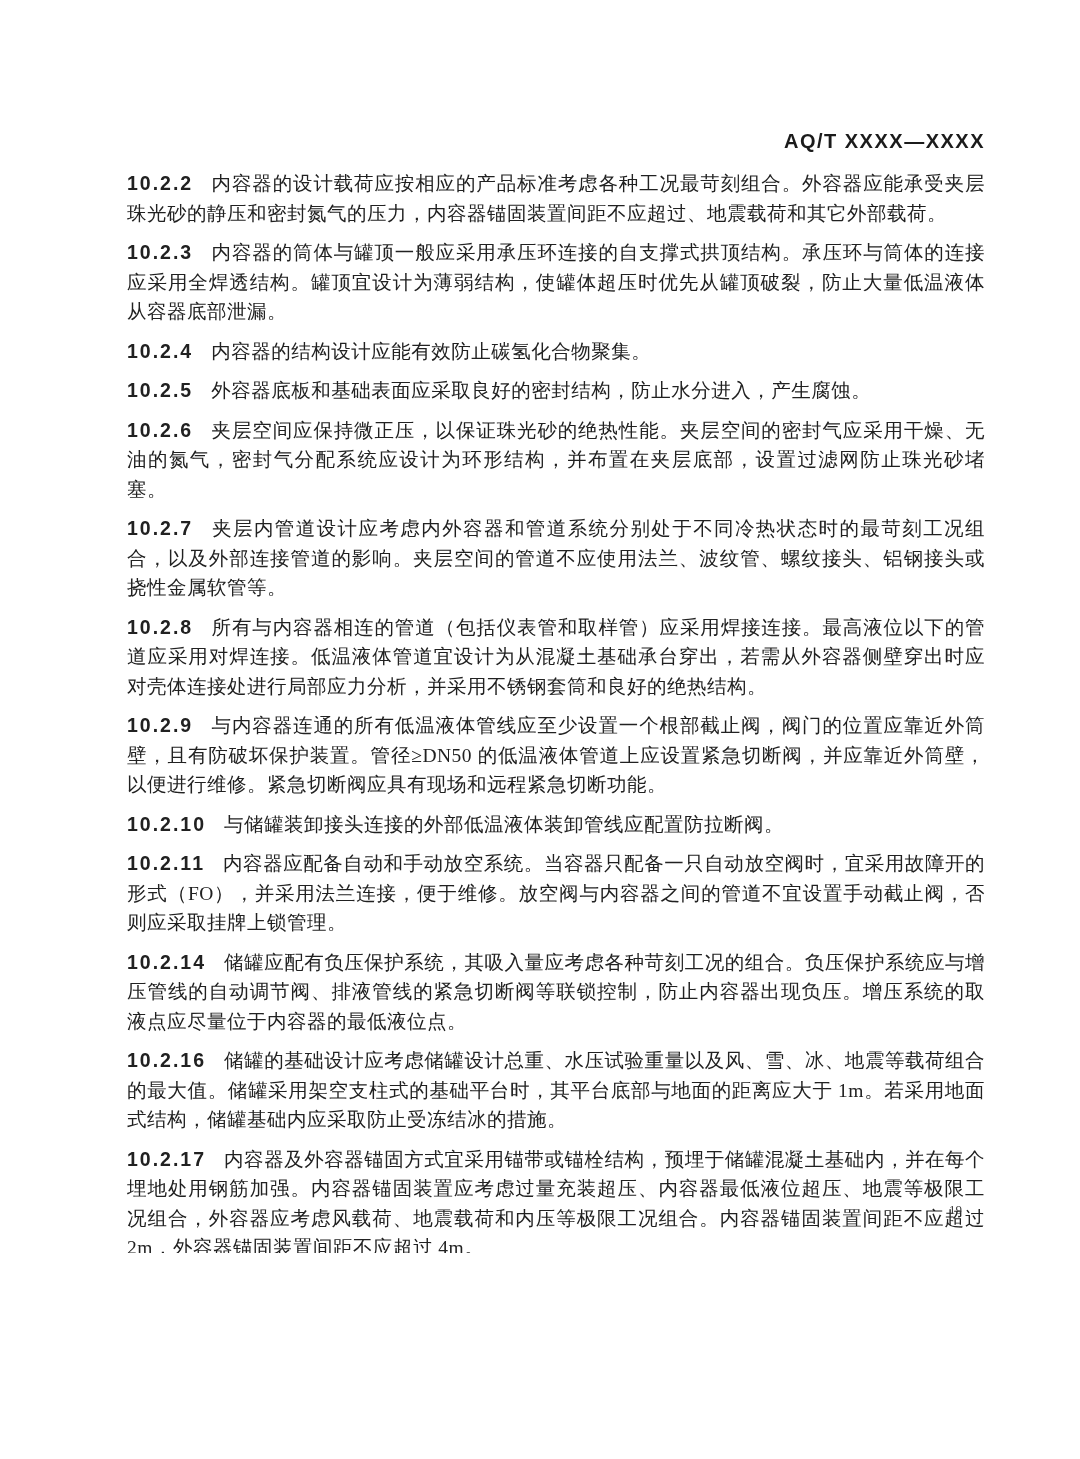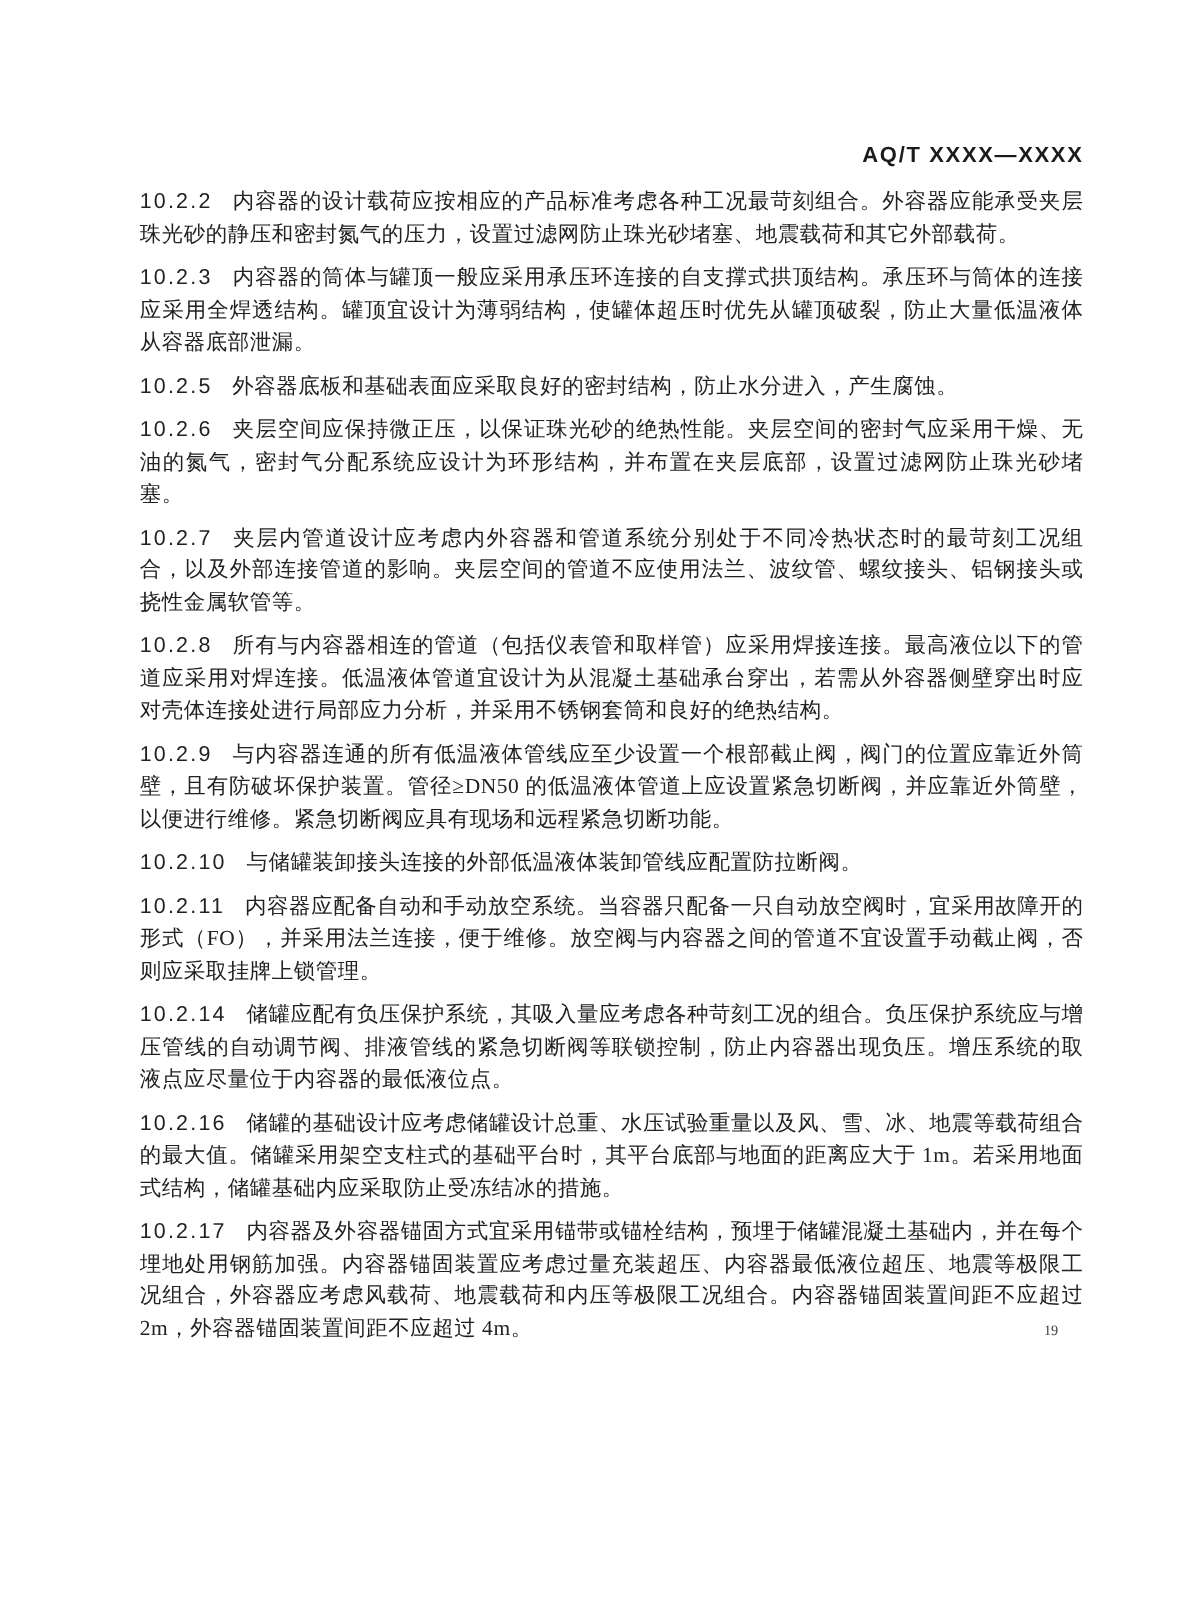--- a/index.html
+++ b/index.html
@@ -31,21 +31,21 @@
     margin: 10px 0;
     font-size: 19.5px;
     line-height: 29.5px;
     text-align: justify;
     text-justify: inter-ideograph;
     letter-spacing: 0.5px;
     color: #212121;
   }
   .clause-number {
     font-family: "Liberation Sans", "DejaVu Sans", sans-serif;
-    font-weight: normal;
+    font-weight: bold;
     letter-spacing: 2px;
     margin-right: 18px;
     white-space: nowrap;
   }
   .doc-footer {
     position: absolute;
     bottom: 35px;
     right: 118px;
     font-size: 13px;
     font-family: Liberation Serif, serif;
@@ -54,24 +54,25 @@
 </style>
 </head>
 <body>
 
 <div class="page">
   <header class="doc-header">
     <span>AQ/T XXXX—XXXX</span>
   </header>
 
   <main class="doc-body" id="sections">
-  <p class="clause"><span class="clause-number">10.2.2</span><span class="clause-text">内容器的设计载荷应按相应的产品标准考虑各种工况最苛刻组合。外容器应能承受夹层珠光砂的静压和密封氮气的压力，设置过滤网防止珠光砂堵塞、地震载荷和其它外部载荷。</span></p>
+  <p class="clause"><span class="clause-number">10.2.2</span><span class="clause-text">内容器的设计载荷应按相应的产品标准考虑各种工况最苛刻组合。外容器应能承受夹层珠光砂的静压和密封氮气的压力，内容器锚固装置间距不应超过、地震载荷和其它外部载荷。</span></p>
 
   <p class="clause"><span class="clause-number">10.2.3</span><span class="clause-text">内容器的筒体与罐顶一般应采用承压环连接的自支撑式拱顶结构。承压环与筒体的连接应采用全焊透结构。罐顶宜设计为薄弱结构，使罐体超压时优先从罐顶破裂，防止大量低温液体从容器底部泄漏。</span></p>
 
+  <p class="clause"><span class="clause-number">10.2.4</span><span class="clause-text">内容器的结构设计应能有效防止碳氢化合物聚集。</span></p>
 
   <p class="clause"><span class="clause-number">10.2.5</span><span class="clause-text">外容器底板和基础表面应采取良好的密封结构，防止水分进入，产生腐蚀。</span></p>
 
   <p class="clause"><span class="clause-number">10.2.6</span><span class="clause-text">夹层空间应保持微正压，以保证珠光砂的绝热性能。夹层空间的密封气应采用干燥、无油的氮气，密封气分配系统应设计为环形结构，并布置在夹层底部，设置过滤网防止珠光砂堵塞。</span></p>
 
   <p class="clause"><span class="clause-number">10.2.7</span><span class="clause-text">夹层内管道设计应考虑内外容器和管道系统分别处于不同冷热状态时的最苛刻工况组合，以及外部连接管道的影响。夹层空间的管道不应使用法兰、波纹管、螺纹接头、铝钢接头或挠性金属软管等。</span></p>
 
   <p class="clause"><span class="clause-number">10.2.8</span><span class="clause-text">所有与内容器相连的管道（包括仪表管和取样管）应采用焊接连接。最高液位以下的管道应采用对焊连接。低温液体管道宜设计为从混凝土基础承台穿出，若需从外容器侧壁穿出时应对壳体连接处进行局部应力分析，并采用不锈钢套筒和良好的绝热结构。</span></p>
 
   <p class="clause"><span class="clause-number">10.2.9</span><span class="clause-text">与内容器连通的所有低温液体管线应至少设置一个根部截止阀，阀门的位置应靠近外筒壁，且有防破坏保护装置。管径≥DN50 的低温液体管道上应设置紧急切断阀，并应靠近外筒壁，以便进行维修。紧急切断阀应具有现场和远程紧急切断功能。</span></p>

